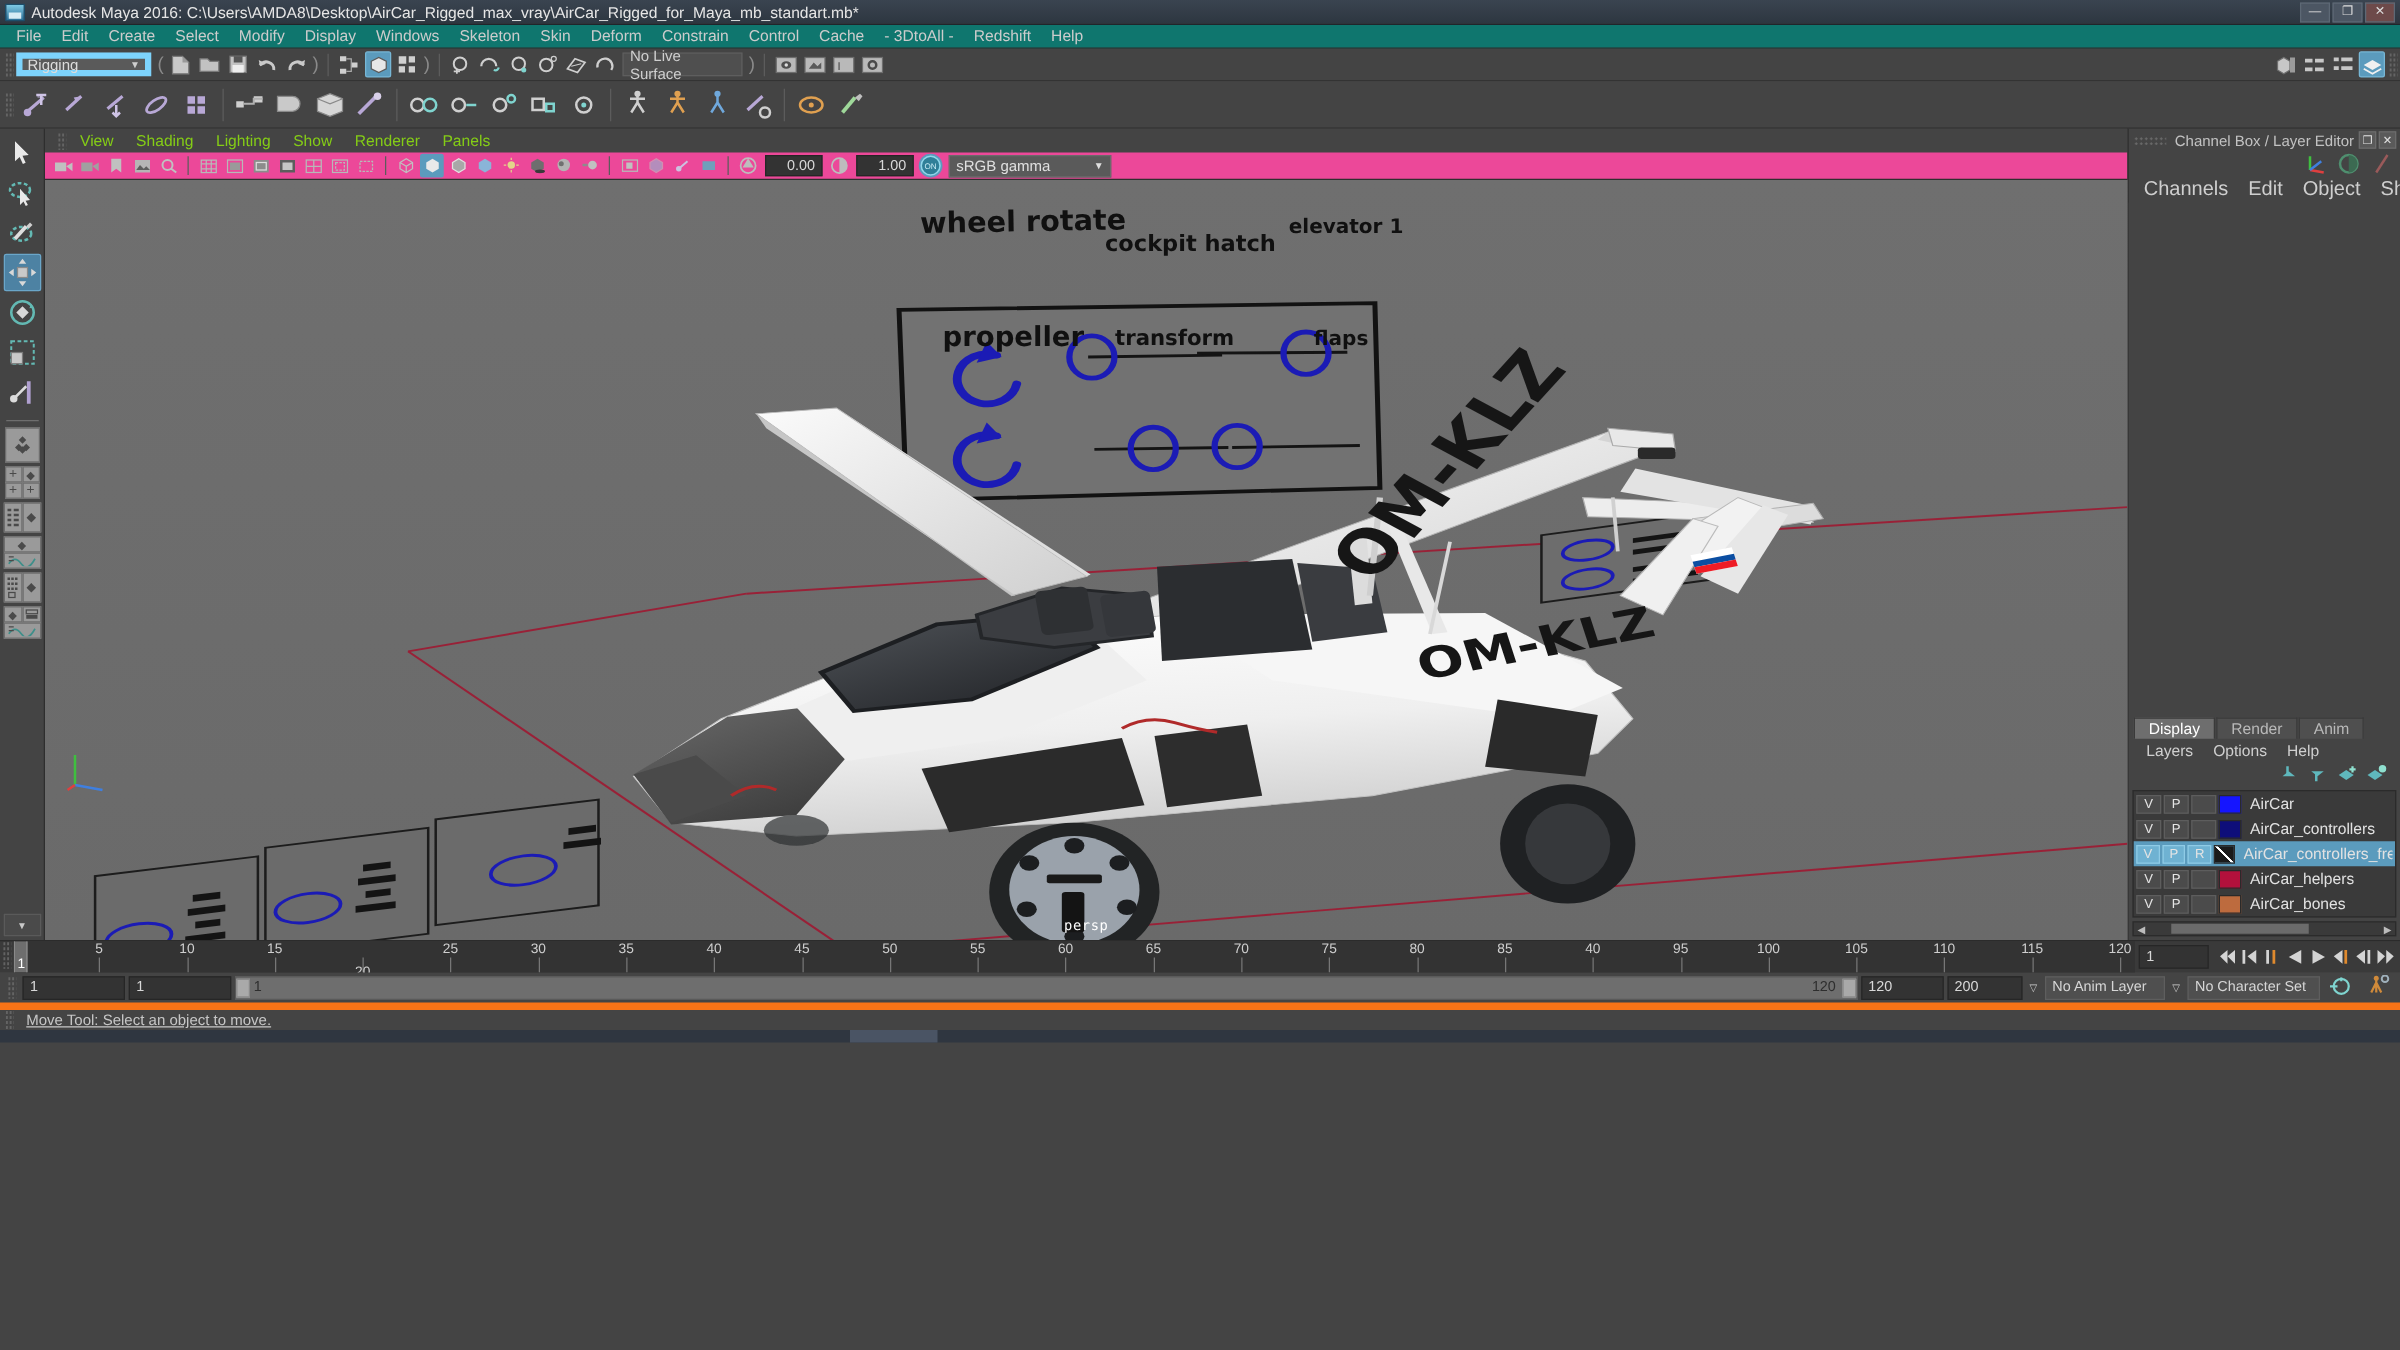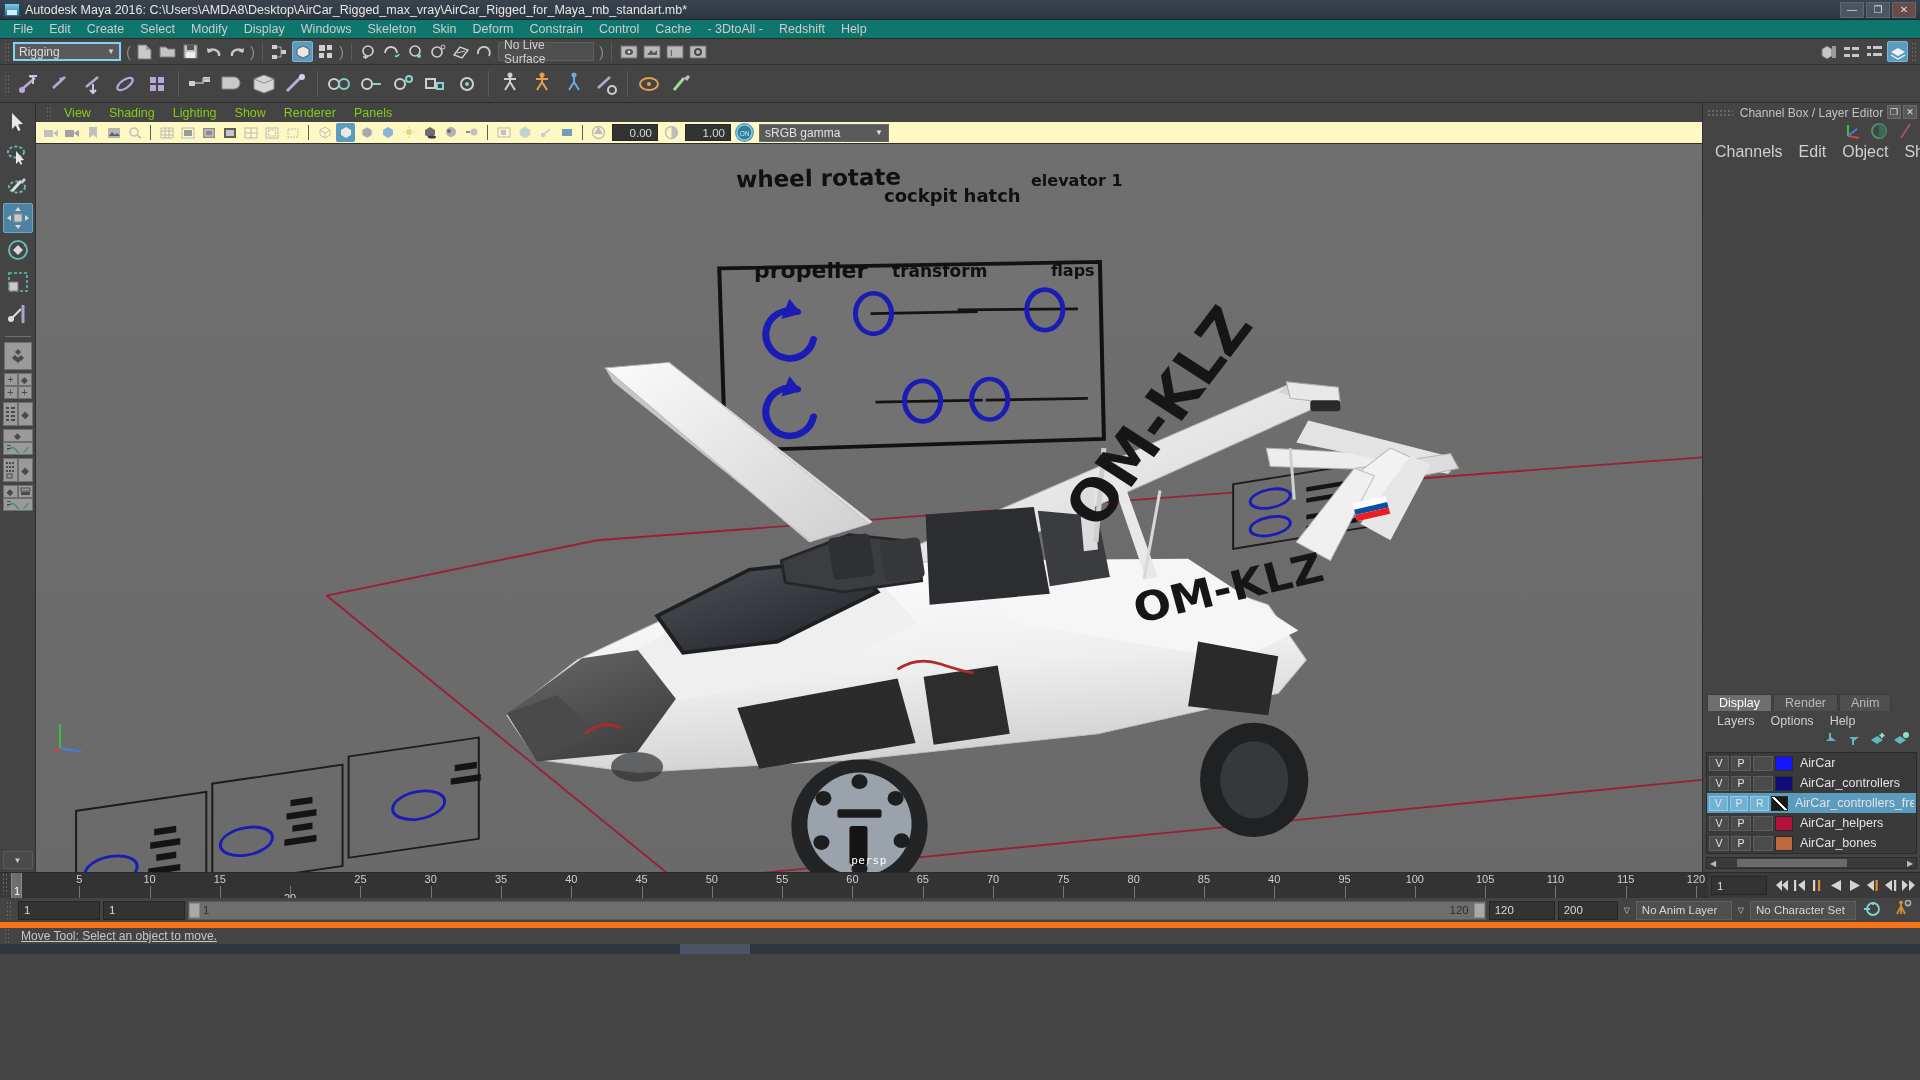--- a/index.html
+++ b/index.html
@@ -4,21 +4,21 @@
 <style>
   * { box-sizing: border-box; margin:0; padding:0; }
   html,body { width:1920px; height:1080px; overflow:hidden; }
   body {
     background:#444444;
     font-family:"Liberation Sans", sans-serif;
     font-size:13px;
     color:#c8c8c8;
     -webkit-font-smoothing:antialiased;
   }
-  .app { position:relative; width:1920px; height:954px; display:flex; flex-direction:column; }
+  .app { position:relative; width:1920px; height:834px; display:flex; flex-direction:column; }
 
   
   .titlebar {
     height:20px; background:linear-gradient(#3a4450,#2d3640);
     display:flex; align-items:center; color:#e6e6e6; font-size:12.5px;
     border-bottom:1px solid #20252b; flex:0 0 20px;
   }
   .titlebar .tb-icon {
     width:16px;height:14px;margin:0 5px 0 4px;
     background:linear-gradient(#7ec8e3,#2a6f97);
@@ -43,21 +43,21 @@
 
   
   .statusline{
     height:26px;background:#444444;display:flex;align-items:center;gap:0;
     padding-left:2px;border-bottom:1px solid #333;flex:0 0 26px;
   }
   .grip{width:7px;height:20px;flex:0 0 7px;
     background-image:radial-gradient(#6a6a6a 1px, transparent 1px);
     background-size:3px 4px;opacity:.85;margin:0 2px;}
   .menu-sel{
-    width:108px;height:19px;background:#5a5a5a;border:2px solid #7dd3fc;
+    width:108px;height:19px;background:#5a5a5a;border:5px solid #7dd3fc;
     color:#dcdcdc;font-size:12px;display:flex;align-items:center;padding:0 4px;margin-right:3px;
   }
   .menu-sel .arw{margin-left:auto;font-size:8px;color:#cfcfcf;}
   .sep{width:1px;height:18px;background:#5c5c5c;margin:0 5px;flex:0 0 1px;}
   .curly{color:#8a8a8a;font-size:15px;margin:0 2px;}
   .tb-i{
     width:21px;height:21px;flex:0 0 21px;margin:0 1px;
     display:flex;align-items:center;justify-content:center;
   }
   .tb-i svg{display:block;}
@@ -90,21 +90,21 @@
   .qcell{background:#9a9a9a;border:1px solid #6e6e6e;display:flex;align-items:center;justify-content:center;}
 
   
   .center{flex:1 1 auto;display:flex;flex-direction:column;min-width:0;background:#444;}
 
   .panelmenu{
     height:19px;background:#444;display:flex;align-items:center;padding-left:8px;flex:0 0 19px;
   }
   .panelmenu .mi{padding:1px 9px;font-size:12.5px;color:#84cc16;}
   .viewtoolbar{
-    height:22px;background:#fef9c3;display:flex;align-items:center;gap:0;
+    height:22px;background:#ec4899;display:flex;align-items:center;gap:0;
     padding-left:4px;border-bottom:1px solid #2f2f2f;flex:0 0 22px;
   }
   .vti{width:19px;height:19px;margin:0 1px;display:flex;align-items:center;justify-content:center;flex:0 0 19px;}
   .vti.on{background:#5b9bbd;border-radius:2px;}
   .numfield{
     width:46px;height:17px;background:#333;border:1px solid #262626;color:#d8d8d8;
     font-size:11.5px;display:flex;align-items:center;justify-content:flex-end;padding-right:5px;margin:0 3px;
   }
   .gammasel{
     width:130px;height:18px;background:#5a5a5a;border:1px solid #6b6b6b;color:#e0e0e0;

